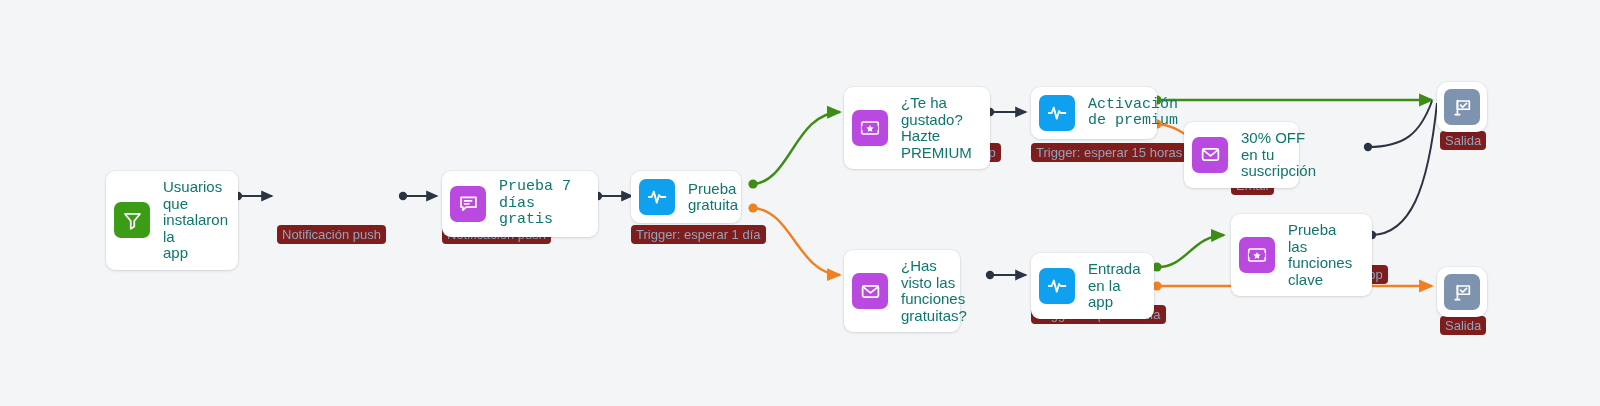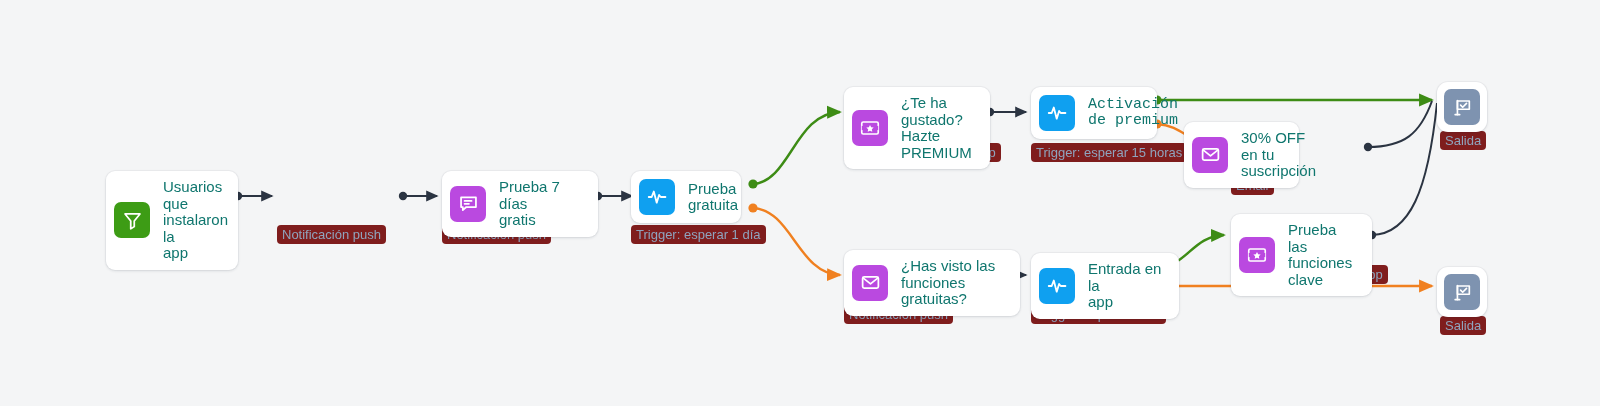--- a/index.html
+++ b/index.html
@@ -153,21 +153,21 @@
       </svg>
     </div>
     <div class="title">Usuarios que
 instalaron la
 app</div>
   </div>
   <div class="caption" style="left:106px; top:225px;">Segmento</div>
 
   <div class="caption" style="left:277px; top:225px;">Notificación push</div>
 
-  <div class="node" style="left:442px; top:171px; width:156px;">
+  <div class="node" style="left:442px; top:171px; width:156px;font-family:Liberation Mono, monospace;">
     <div class="icon ic-purple">
       <svg width="21" height="21" viewBox="0 0 24 24" fill="none" stroke="#ffffff" stroke-width="2" stroke-linejoin="round" stroke-linecap="round">
         <path d="M3.5 5 h17 v11 h-11 l-4 3.5 v-3.5 h-2 z"></path>
         <path d="M7.5 9 h8 M7.5 12.3 h5"></path>
       </svg>
     </div>
     <div class="title">Prueba 7 días
 gratis</div>
   </div>
   <div class="caption" style="left:442px; top:225px;">Notificación push</div>
@@ -225,34 +225,34 @@
       <svg width="21" height="21" viewBox="0 0 24 24" fill="none" stroke="#ffffff" stroke-width="1.9" stroke-linejoin="round" stroke-linecap="round">
         <path d="M6.2 4 v16.2"></path>
         <path d="M3.6 20.2 h5.2"></path>
         <rect x="6.2" y="4.6" width="13.6" height="9.4"></rect>
         <path d="M9.8 9.3 l2.4 2.4 l4.4 -4.4"></path>
       </svg>
     </div>
   </div>
   <div class="caption" style="left:1440px; top:131px;">Salida</div>
 
-  <div class="node" style="left:844px; top:250px; width:176px;">
+  <div class="node" style="left:844px; top:250px; width:116px;">
     <div class="icon ic-purple">
       <svg width="21" height="21" viewBox="0 0 24 24" fill="none" stroke="#ffffff" stroke-width="2" stroke-linejoin="round" stroke-linecap="round">
         <rect x="3" y="5.5" width="18" height="13" rx="1.8"></rect>
         <path d="M3.8 7 l8.2 6.6 l8.2 -6.6"></path>
       </svg>
     </div>
     <div class="title">¿Has visto las
 funciones
 gratuitas?</div>
   </div>
   <div class="caption" style="left:844px; top:305px;">Notificación push</div>
 
-  <div class="node" style="left:1031px; top:253px; width:148px;">
+  <div class="node" style="left:1031px; top:253px; width:123px;">
     <div class="icon ic-blue">
       <svg width="22" height="22" viewBox="0 0 24 24" fill="none" stroke="#ffffff" stroke-width="2" stroke-linecap="round" stroke-linejoin="round">
         <path d="M3 12 h3.2 l2.3 -6 l3.2 12.2 l2.6 -8.4 l1.8 2.2 h5.1"></path>
       </svg>
     </div>
     <div class="title">Entrada en la
 app</div>
   </div>
   <div class="caption" style="left:1031px; top:305px;">Trigger: esperar 1 día</div>
 

